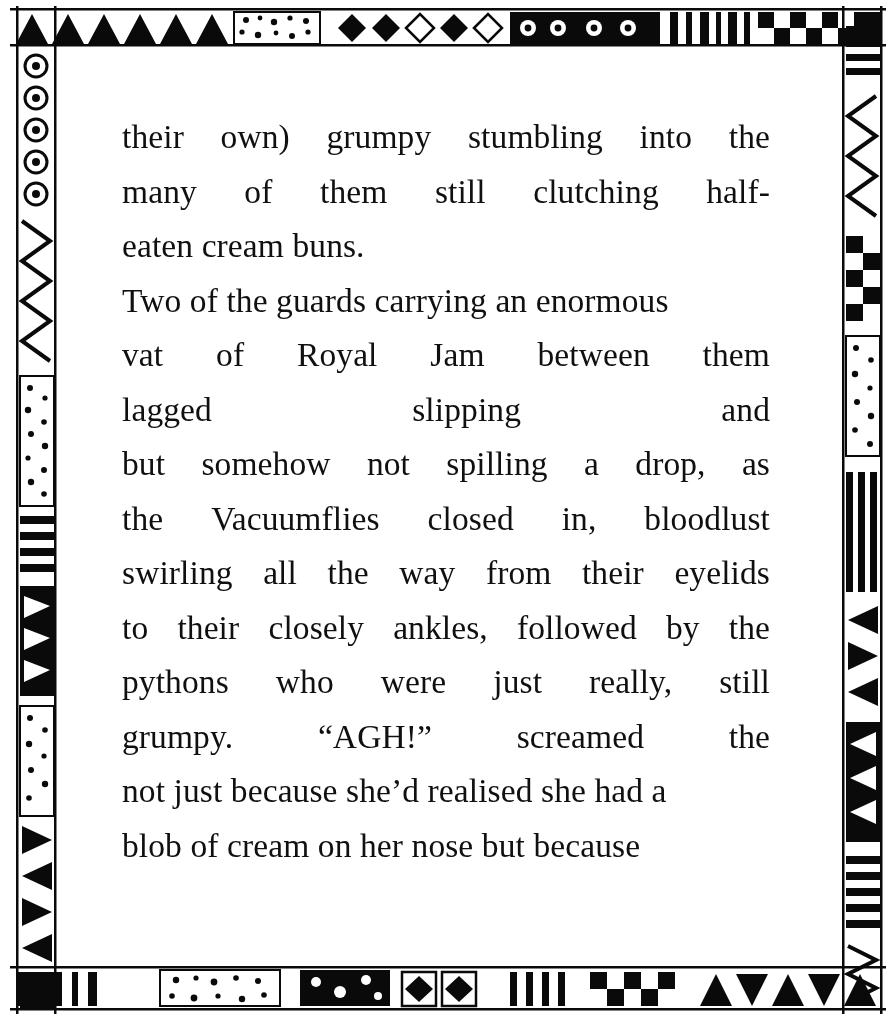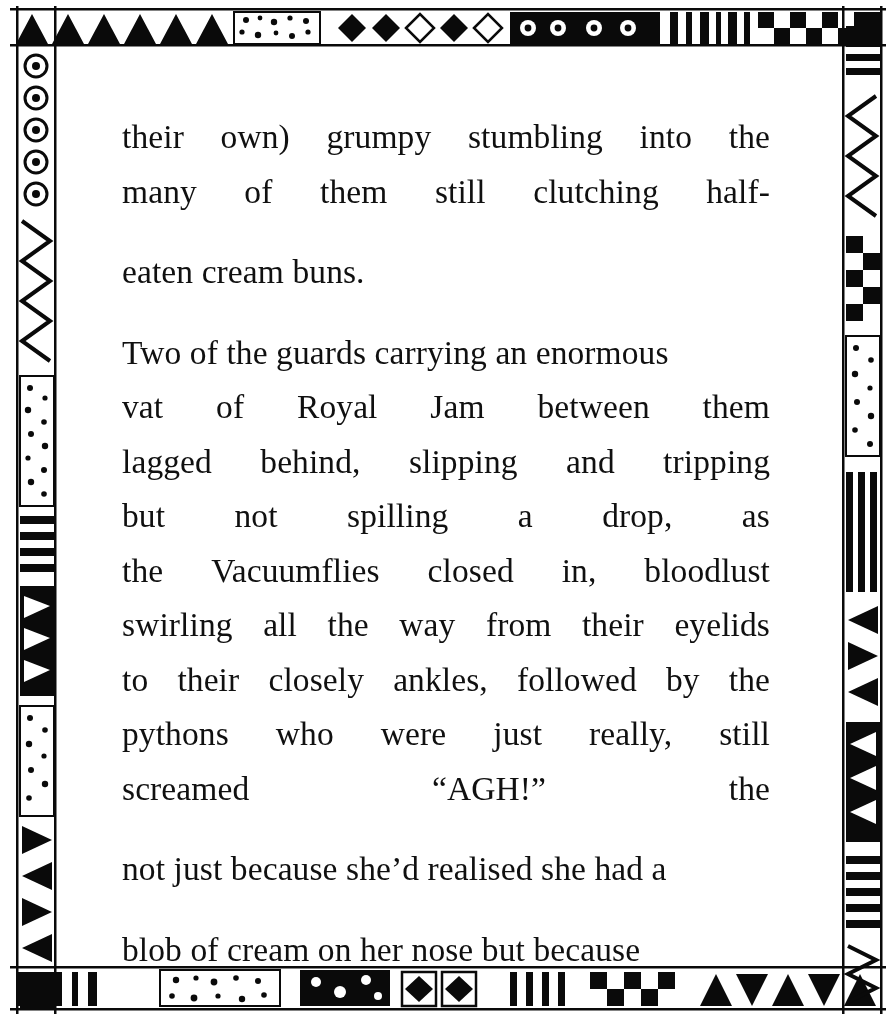--- a/index.html
+++ b/index.html
@@ -53,21 +53,20 @@
   
   .line {
     display: flex;
     justify-content: space-between;
     white-space: pre;
     gap: 24px;
   }
   .line.natural {
     display: block;
     white-space: pre;
-    margin-top: 26px;
   }
   .line span.w { white-space: pre; }
 </style>
 </head>
 <body>
 
 <div id="page">
 
   <div class="border-frame">
 
@@ -314,25 +313,25 @@
 
     <p class="para">
       <span class="line"><span class="w">their</span><span class="w">own)</span><span class="w">grumpy</span><span class="w">stumbling</span><span class="w">into</span><span class="w">the</span></span>
       <span class="line"><span class="w">many</span><span class="w">of</span><span class="w">them</span><span class="w">still</span><span class="w">clutching</span><span class="w">half-</span></span>
       <span class="line natural"><span class="w">eaten cream buns.</span></span>
     </p>
 
     <p class="para">
       <span class="line natural"><span class="w">Two of the guards carrying an enormous</span></span>
       <span class="line"><span class="w">vat</span><span class="w">of</span><span class="w">Royal</span><span class="w">Jam</span><span class="w">between</span><span class="w">them</span></span>
-      <span class="line"><span class="w">lagged</span><span class="w">behind,</span><span class="w">slipping</span><span class="w">and</span><span class="w">tripping</span></span>
-      <span class="line"><span class="w">but</span><span class="w">not</span><span class="w">spilling</span><span class="w">a</span><span class="w">drop,</span><span class="w">as</span></span>
+      <span class="line"><span class="w">lagged</span><span class="w">slipping</span><span class="w">and</span></span>
+      <span class="line"><span class="w">but</span><span class="w">somehow</span><span class="w">not</span><span class="w">spilling</span><span class="w">a</span><span class="w">drop,</span><span class="w">as</span></span>
       <span class="line"><span class="w">the</span><span class="w">Vacuumflies</span><span class="w">closed</span><span class="w">in,</span><span class="w">bloodlust</span></span>
       <span class="line"><span class="w">swirling</span><span class="w">all</span><span class="w">the</span><span class="w">way</span><span class="w">from</span><span class="w">their</span><span class="w">eyelids</span></span>
       <span class="line"><span class="w">to</span><span class="w">their</span><span class="w">closely</span><span class="w">ankles,</span><span class="w">followed</span><span class="w">by</span><span class="w">the</span></span>
       <span class="line"><span class="w">pythons</span><span class="w">who</span><span class="w">were</span><span class="w">just</span><span class="w">really,</span><span class="w">still</span></span>
-      <span class="line"><span class="w">screamed</span><span class="w">“AGH!”</span><span class="w">the</span></span>
+      <span class="line"><span class="w">grumpy.</span><span class="w">“AGH!”</span><span class="w">screamed</span><span class="w">the</span></span>
       <span class="line natural"><span class="w">not just because she’d realised she had a</span></span>
       <span class="line natural"><span class="w">blob of cream on her nose but because</span></span>
     </p>
 
   </div>
 </div>
 
 </body></html>

